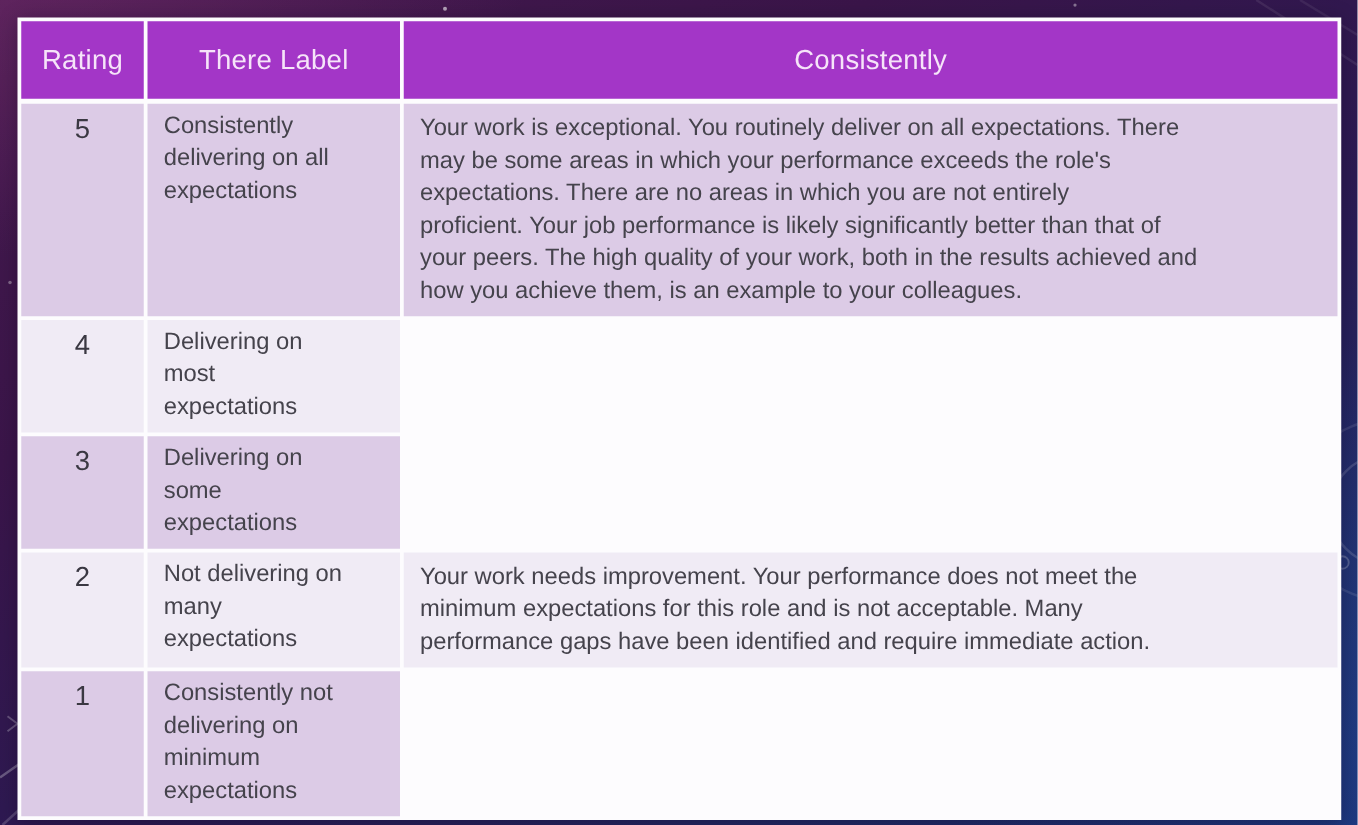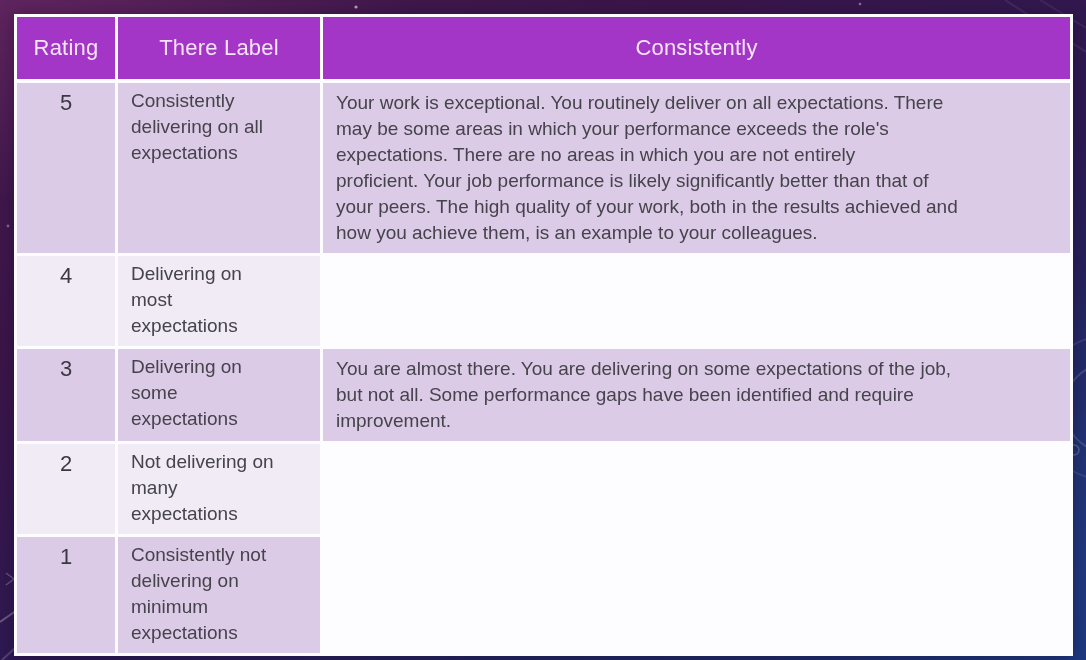--- a/index.html
+++ b/index.html
@@ -145,35 +145,35 @@
 
   <div class="tr row-odd">
     <div class="td col-rating">
       <span>3</span>
     </div>
     <div class="td col-label">
       <span class="pre-wrap">Delivering on
 some
 expectations</span>
     </div>
-    <div class="td col-desc">
-      <span class="pre-wrap">You are almost there. You are delivering on some expectations of the job,
-but not all. Some performance gaps have been identified and require
-improvement.</span>
-    </div>
   </div>
 
   <div class="tr row-even">
     <div class="td col-rating">
       <span>2</span>
     </div>
     <div class="td col-label">
       <span class="pre-wrap">Not delivering on
 many
 expectations</span>
+    </div>
+    <div class="td col-desc">
+      <span class="pre-wrap">Your work needs improvement.  Your performance does not meet the
+minimum expectations for this role and is not acceptable. Many
+performance gaps have been identified and require immediate action.</span>
     </div>
   </div>
 
   <div class="tr row-odd">
     <div class="td col-rating">
       <span>1</span>
     </div>
     <div class="td col-label">
       <span class="pre-wrap">Consistently not
 delivering on

